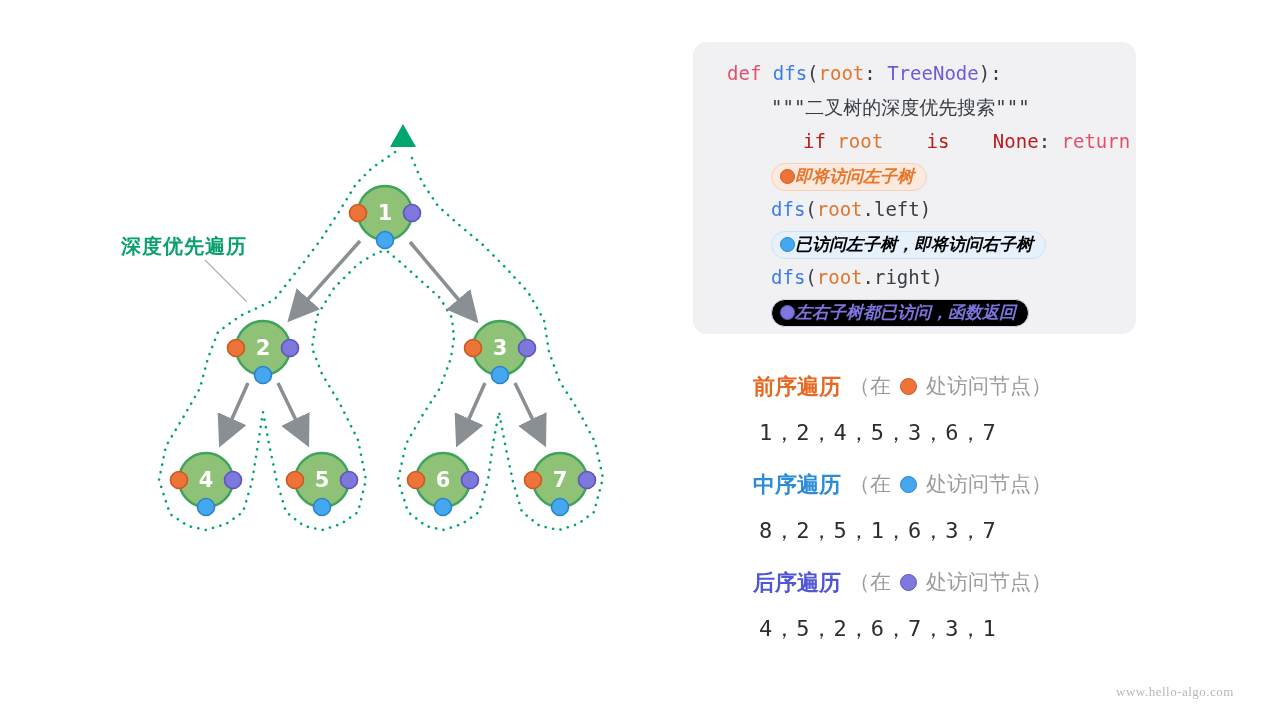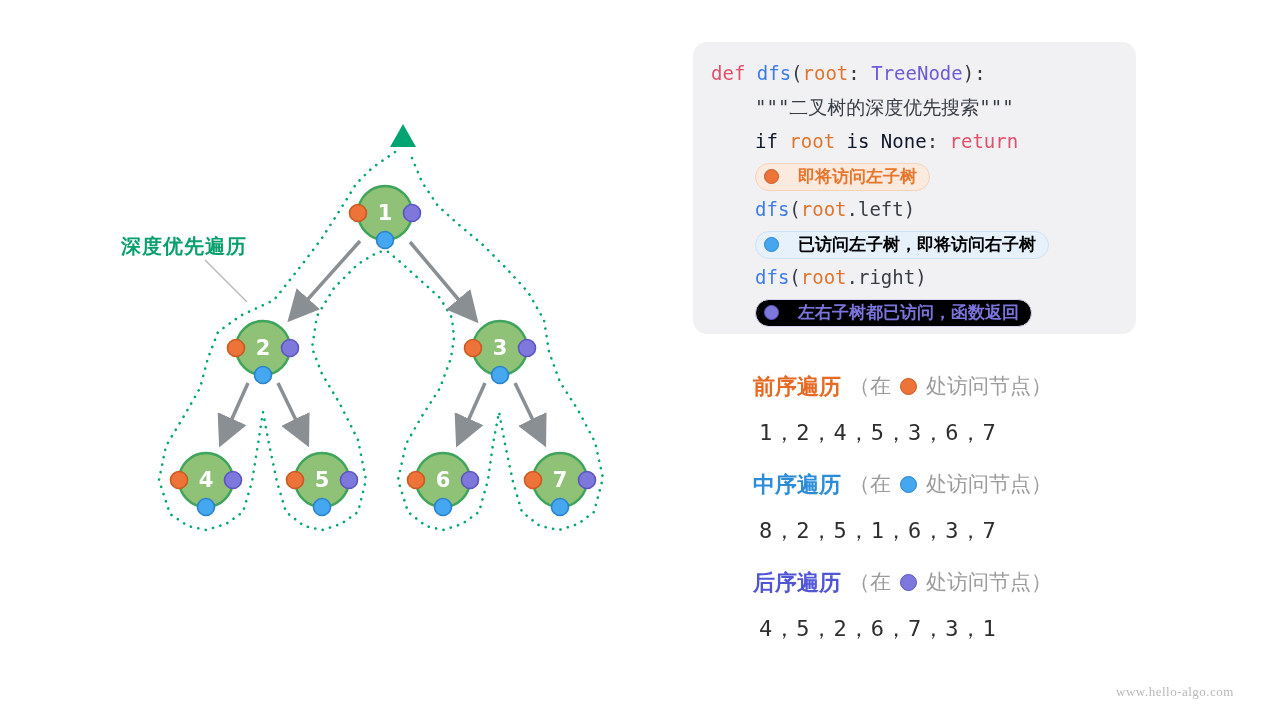--- a/index.html
+++ b/index.html
@@ -14,34 +14,34 @@
   .edge { stroke:#8a8f94; stroke-width:3.5; }
   .contour { fill:none; stroke:#00a571; stroke-width:2.6; stroke-linecap:round; stroke-linejoin:round; stroke-dasharray:0.1 7.5; }
   .dot-orange { fill:#ed7338; stroke:#c95a22; stroke-width:1.6; }
   .dot-blue   { fill:#45a7f0; stroke:#2a83cc; stroke-width:1.6; }
   .dot-purple { fill:#7e78dd; stroke:#5d55c0; stroke-width:1.6; }
   .pointer { stroke:#b5b5b5; stroke-width:1.3; }
   .triangle { fill:#00a571; }
 
   
   .code-panel { position:absolute; left:693px; top:42px; width:443px; height:292px;
-    background:#f1f1f4; border-radius:14px; padding:14px 0 0 18px;
+    background:#f1f1f4; border-radius:14px; padding:14px 0 0 34px;
     font-family:"DejaVu Sans Mono", monospace; font-size:19px; color:#383c44; }
   .code-line { white-space:pre; line-height:34px; height:34px; }
   .indent { padding-left:44px; }
   .tok-red    { color:#e2506a; }
   .tok-fn     { color:#3d7de9; }
-  .tok-kwblue { color:#0f172a; }
+  .tok-kwblue { color:#b91c1c;margin-left:32px; }
   .tok-orange { color:#e0762e; }
   .tok-purple { color:#6f5bd4; }
   .tok-plain  { color:#383c44; }
   .badge-line { line-height:34px; height:34px; padding-left:44px; }
-  .badge { display:inline-flex; align-items:center; gap:19px; border-radius:15px;
+  .badge { display:inline-flex; align-items:center; gap:0; border-radius:15px;
     padding:0 12px 0 8px; height:28px; vertical-align:middle;
-    font-family:"Liberation Sans", sans-serif; font-size:17px; font-weight:bold; }
+    font-family:"Liberation Sans", sans-serif; font-size:17px; font-weight:bold;font-style:italic; }
   .bdot { width:15px; height:15px; border-radius:50%; display:inline-block; flex:0 0 auto; }
   .badge-orange { background:#fceade; border:1px solid #f3d3ba; color:#e8752c; }
   .badge-orange .bdot { background:#ed7338; border:1.5px solid #c95a22; }
   .badge-blue { background:#e6f1fb; border:1px solid #cde3f4; color:#000000; }
   .badge-blue .bdot { background:#45a7f0; border:1.5px solid #2a83cc; }
   .badge-purple { background:#000000; border:1px solid #d7d5f0; color:#7b74dc; }
   .badge-purple .bdot { background:#7e78dd; border:1.5px solid #5d55c0; }
 
   
   .traversals { position:absolute; left:753px; top:372px; }

